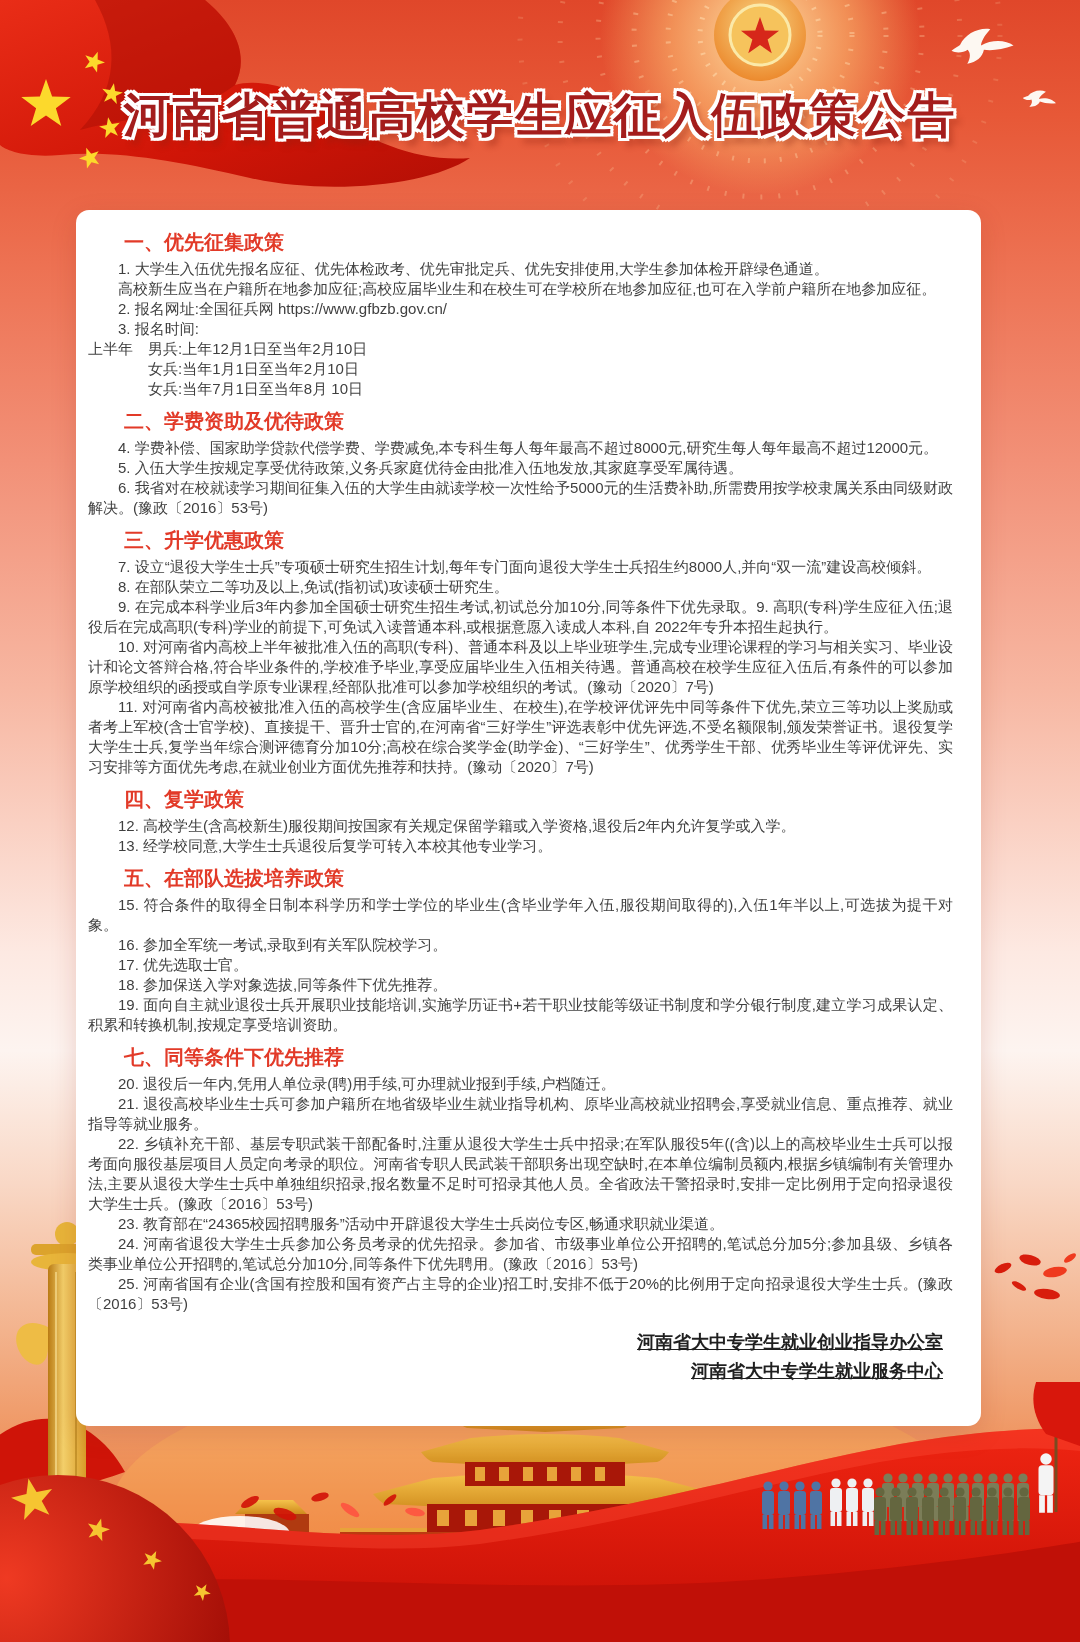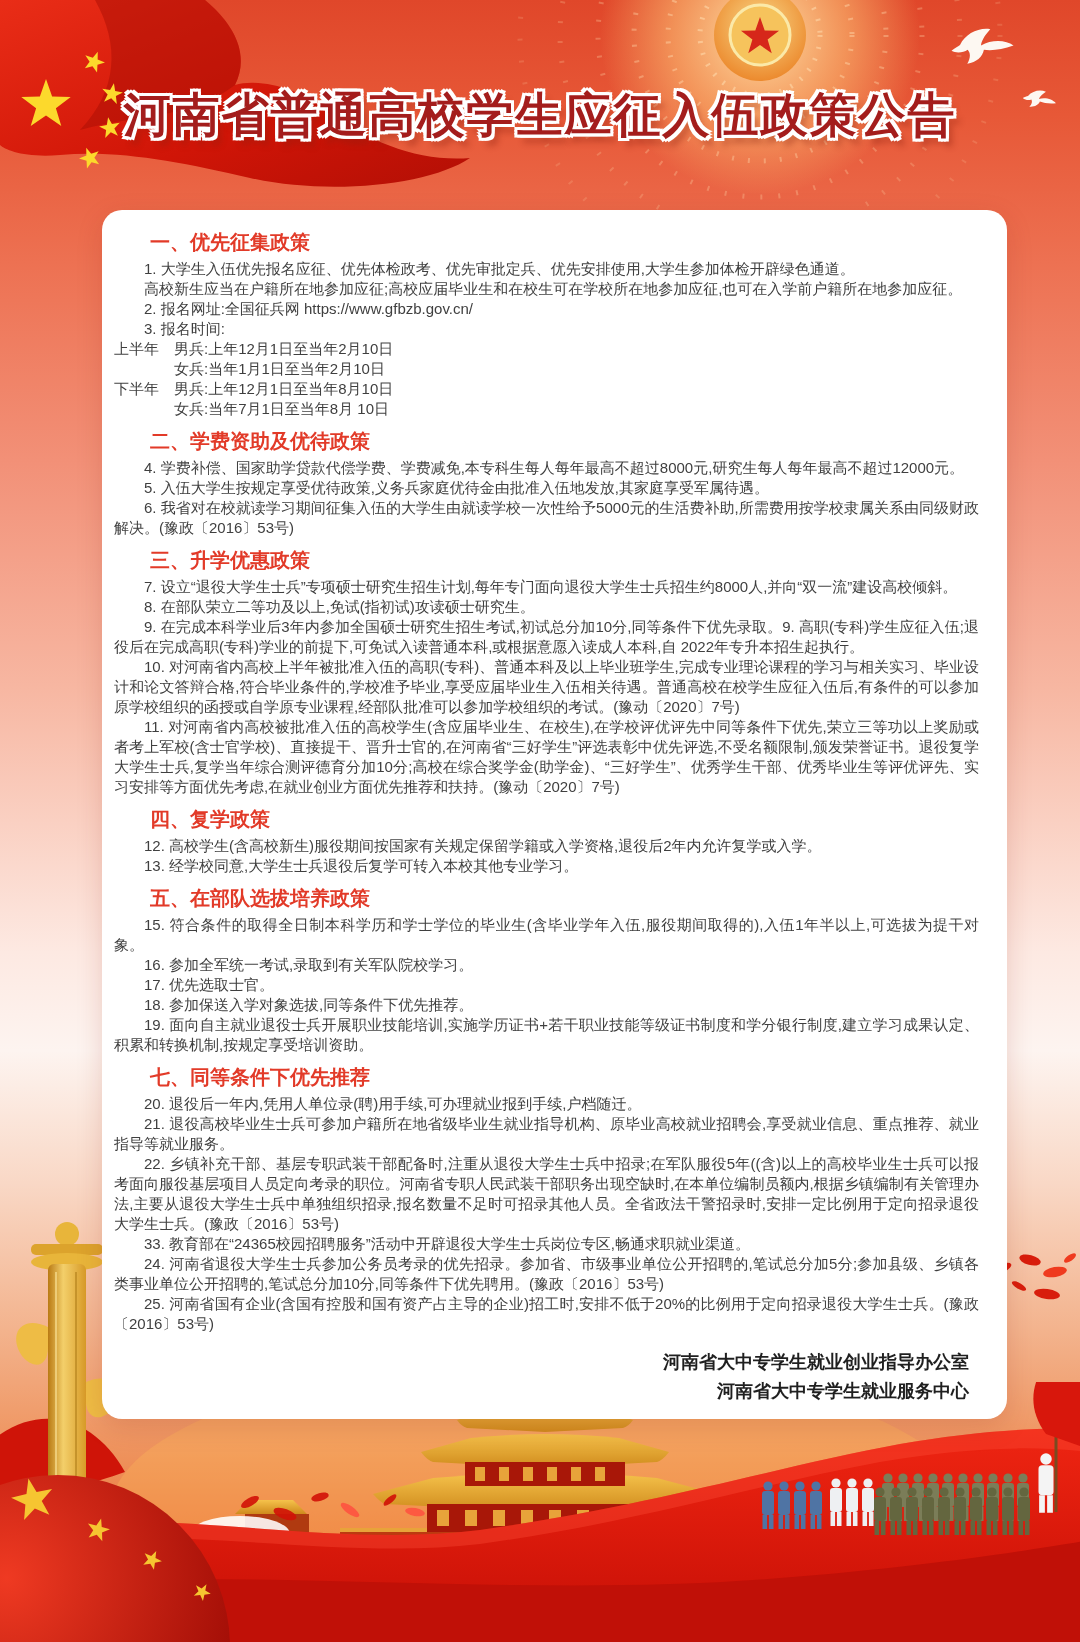--- a/index.html
+++ b/index.html
@@ -13,32 +13,32 @@
   }
   .header-deco{position:absolute;top:0;left:0;width:1080px;height:300px;z-index:1;pointer-events:none;}
   .title{
     position:absolute;top:84px;left:0;width:100%;margin:0;text-align:center;
     font-size:47px;font-weight:bold;letter-spacing:2px;color:#a41d1c;z-index:3;
     text-shadow:-3px -3px 0 #fff,3px -3px 0 #fff,-3px 3px 0 #fff,3px 3px 0 #fff,
       -3px 0 0 #fff,3px 0 0 #fff,0 -3px 0 #fff,0 3px 0 #fff,
       6px 8px 6px rgba(140,30,15,.45);
   }
   .card{
-    position:absolute;left:102px;top:210px;width:905px;box-sizing:border-box;
-    background:#ffffff;border-radius:20px;z-index:5;
-    padding:18px 28px 13px 12px;
+    position:absolute;left:76px;top:210px;width:905px;box-sizing:border-box;
+    background:#ffffff;border-radius:13px;z-index:5;
+    padding:18px 28px 40px 12px;
     box-shadow:0 8px 26px rgba(150,40,20,.18);
     color:#3f3f3f;font-size:15px;line-height:20px;text-align:justify;
   }
   .sec-h{color:#e23a28;font-size:20px;line-height:24px;font-weight:bold;margin:10px 0 5px 36px;}
   .sec:first-child .sec-h{margin-top:2px;}
   .para{margin:0;text-indent:2em;}
   .para.flush{text-indent:0;}
   .signature{margin-top:14px;text-align:right;font-weight:bold;font-size:18px;line-height:29px;color:#1f1f1f;padding-right:10px;}
-  .signature p{margin:0;}
+  .signature p{margin:0;text-decoration:underline;}
   .scene{position:absolute;left:0;bottom:0;width:1080px;height:260px;z-index:2;pointer-events:none;}
   .huabiao{position:absolute;left:0;bottom:0;width:250px;height:500px;z-index:3;pointer-events:none;}
   .petals-right{position:absolute;left:985px;top:1238px;width:95px;height:90px;z-index:2;pointer-events:none;}
 </style>
 </head>
 <body>
 
 <div class="poster">
 
   <svg class="header-deco" viewBox="0 0 1080 300" xmlns="http://www.w3.org/2000/svg">
@@ -262,21 +262,20 @@
   <div class="card">
 
     <section class="sec">
       <h2 class="sec-h">一、优先征集政策</h2>
       <p class="para">1. 大学生入伍优先报名应征、优先体检政考、优先审批定兵、优先安排使用,大学生参加体检开辟绿色通道。</p>
       <p class="para">高校新生应当在户籍所在地参加应征;高校应届毕业生和在校生可在学校所在地参加应征,也可在入学前户籍所在地参加应征。</p>
       <p class="para">2. 报名网址:全国征兵网 https://www.gfbzb.gov.cn/</p>
       <p class="para">3. 报名时间:</p>
       <p class="para flush">上半年　男兵:上年12月1日至当年2月10日</p>
       <p class="para flush">　　　　女兵:当年1月1日至当年2月10日</p>
-      <p class="para flush">下半年　男兵:上年12月1日至当年8月10日</p>
       <p class="para flush">　　　　女兵:当年7月1日至当年8月 10日</p>
     </section>
 
     <section class="sec">
       <h2 class="sec-h">二、学费资助及优待政策</h2>
       <p class="para">4. 学费补偿、国家助学贷款代偿学费、学费减免,本专科生每人每年最高不超过8000元,研究生每人每年最高不超过12000元。</p>
       <p class="para">5. 入伍大学生按规定享受优待政策,义务兵家庭优待金由批准入伍地发放,其家庭享受军属待遇。</p>
       <p class="para">6. 我省对在校就读学习期间征集入伍的大学生由就读学校一次性给予5000元的生活费补助,所需费用按学校隶属关系由同级财政解决。(豫政〔2016〕53号)</p>
     </section>
 
@@ -305,21 +304,21 @@
 
     <section class="sec">
       <p class="para">19. 面向自主就业退役士兵开展职业技能培训,实施学历证书+若干职业技能等级证书制度和学分银行制度,建立学习成果认定、积累和转换机制,按规定享受培训资助。</p>
     </section>
 
     <section class="sec">
       <h2 class="sec-h">七、同等条件下优先推荐</h2>
       <p class="para">20. 退役后一年内,凭用人单位录(聘)用手续,可办理就业报到手续,户档随迁。</p>
       <p class="para">21. 退役高校毕业生士兵可参加户籍所在地省级毕业生就业指导机构、原毕业高校就业招聘会,享受就业信息、重点推荐、就业指导等就业服务。</p>
       <p class="para">22. 乡镇补充干部、基层专职武装干部配备时,注重从退役大学生士兵中招录;在军队服役5年((含)以上的高校毕业生士兵可以报考面向服役基层项目人员定向考录的职位。河南省专职人民武装干部职务出现空缺时,在本单位编制员额内,根据乡镇编制有关管理办法,主要从退役大学生士兵中单独组织招录,报名数量不足时可招录其他人员。全省政法干警招录时,安排一定比例用于定向招录退役大学生士兵。(豫政〔2016〕53号)</p>
-      <p class="para">33. 教育部在“24365校园招聘服务”活动中开辟退役大学生士兵岗位专区,畅通求职就业渠道。</p>
+      <p class="para">23. 教育部在“24365校园招聘服务”活动中开辟退役大学生士兵岗位专区,畅通求职就业渠道。</p>
       <p class="para">24. 河南省退役大学生士兵参加公务员考录的优先招录。参加省、市级事业单位公开招聘的,笔试总分加5分;参加县级、乡镇各类事业单位公开招聘的,笔试总分加10分,同等条件下优先聘用。(豫政〔2016〕53号)</p>
       <p class="para">25. 河南省国有企业(含国有控股和国有资产占主导的企业)招工时,安排不低于20%的比例用于定向招录退役大学生士兵。(豫政〔2016〕53号)</p>
     </section>
 
     <div class="signature">
       <p>河南省大中专学生就业创业指导办公室</p>
       <p>河南省大中专学生就业服务中心</p>
     </div>
 
   </div>

